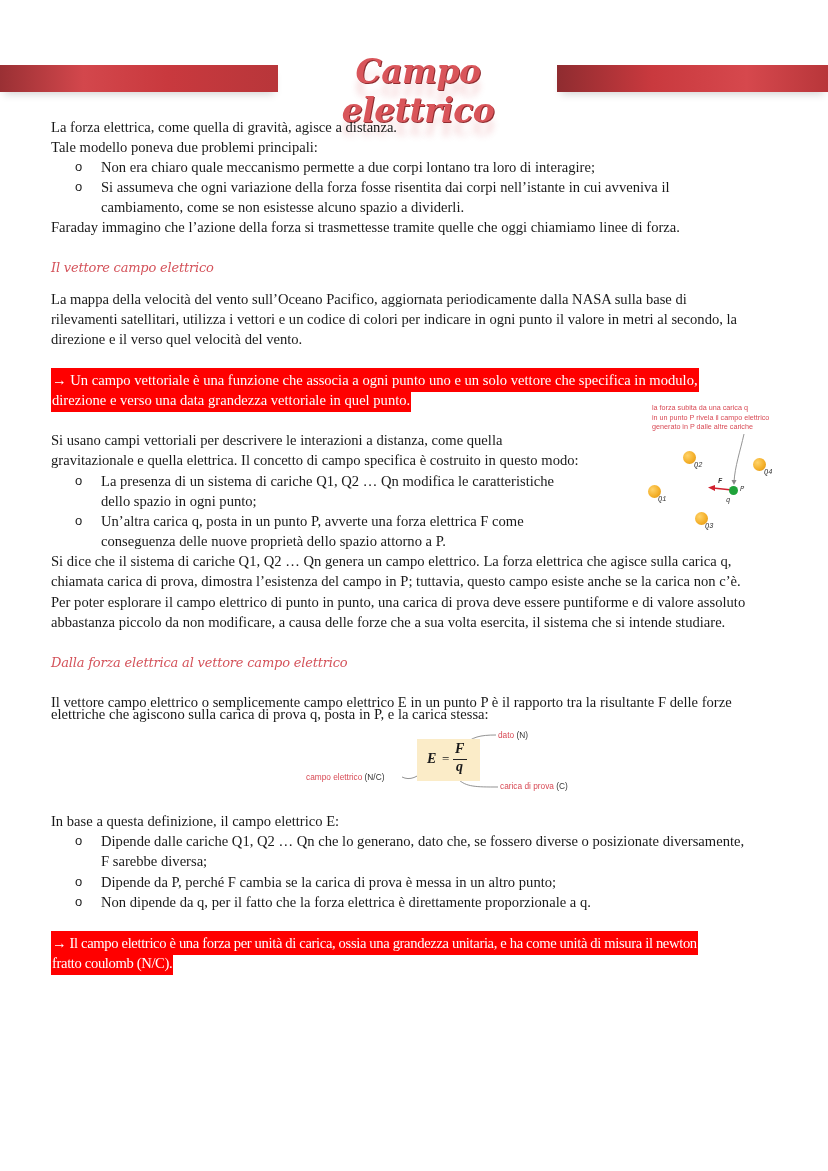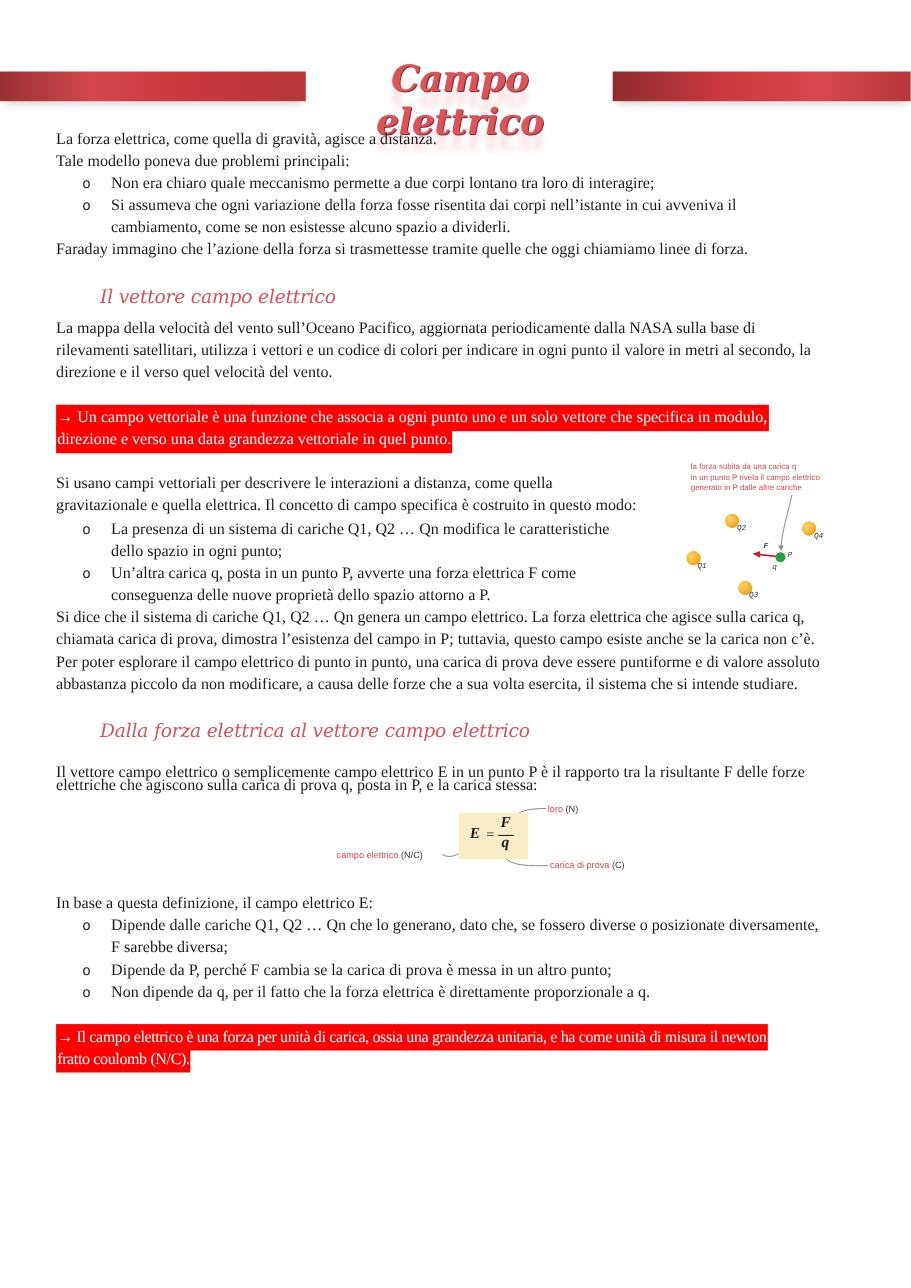--- a/index.html
+++ b/index.html
@@ -19,26 +19,26 @@
       font-family: "DejaVu Serif", serif; font-style: italic; font-weight: bold; font-size: 33px;
       color: #d9555a; letter-spacing: -0.5px;
       text-shadow: 1px 1px 0 #8f2c30, 0 14px 6px rgba(217,85,90,0.18); }
 
     
     .t { position: absolute; left: 51px; font-size: 14.6px; line-height: 20.3px; white-space: nowrap; }
     .li { position: absolute; left: 101px; font-size: 14.6px; line-height: 20.3px; white-space: nowrap; }
     .bullet { position: absolute; left: 75px; font-size: 13px; line-height: 20.3px; font-family: "Liberation Sans", sans-serif; }
 
     .h2 { position: absolute; left: 51px; font-family: "DejaVu Serif", serif; font-style: italic;
-      font-size: 17px; color: #d4525a; letter-spacing: -0.2px; margin-left: 40px; }
+      font-size: 13px; color: #d4525a; letter-spacing: -0.2px; }
 
     .hl { background: #ff0000; color: #ffffff; padding: 4px 1px; }
 
     
-    .diagram { position: absolute; left: 612px; top: 400px; width: 180px; height: 140px; margin-top: 16px; }
+    .diagram { position: absolute; left: 636px; top: 400px; width: 180px; height: 140px; }
     .diag-caption { position: absolute; left: 16px; top: 3px; font-family: "Liberation Sans", sans-serif;
       font-size: 7.2px; line-height: 9.6px; color: #d84a55; white-space: nowrap; }
     .charge { position: absolute; width: 13px; height: 13px; border-radius: 50%;
       background: radial-gradient(circle at 35% 35%, #ffd36a 0%, #f4b02a 55%, #d98f10 100%); }
     .charge-label { position: absolute; font-size: 7px; color: #333; font-style: italic; font-family: Liberation Mono, monospace; }
     .probe { position: absolute; width: 9px; height: 9px; border-radius: 50%; background: #1fa33a; }
 
     
     .formula { position: absolute; left: 300px; top: 725px; width: 290px; height: 75px; }
     .formula-box { position: absolute; left: 117px; top: 14px; width: 63px; height: 42px; background: #fbecc8; }
@@ -127,21 +127,21 @@
     <path d="M158 54 C 166 62, 176 62, 198 62" stroke="#777" stroke-width="0.8" fill="none"></path>
   </svg>
   <div class="formula-box">
     <div class="formula-lhs">E</div>
     <div class="formula-eq">=</div>
     <div class="formula-num">F</div>
     <div class="formula-line"></div>
     <div class="formula-den">q</div>
   </div>
   <div class="f-label" style="left:198px;top:5px">
-    <span>loro</span> <span class="unit">(N)</span>
+    <span>dato</span> <span class="unit">(N)</span>
   </div>
   <div class="f-label" style="left:6px;top:47px">
     <span>campo elettrico</span> <span class="unit">(N/C)</span>
   </div>
   <div class="f-label" style="left:200px;top:56px">
     <span>carica di prova</span> <span class="unit">(C)</span>
   </div>
 </div>
 
 <div class="t" style="top:811px">In base a questa definizione, il campo elettrico E:</div>

